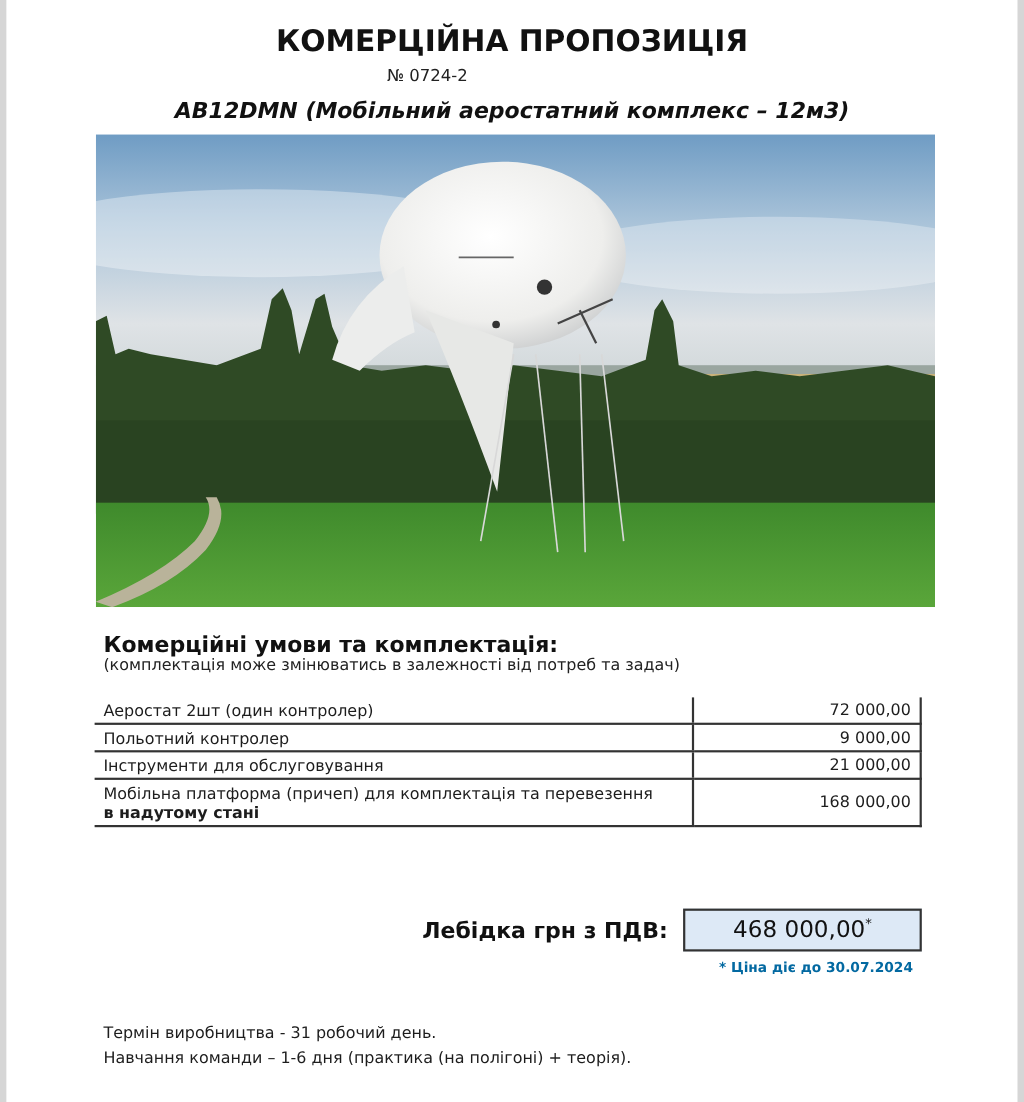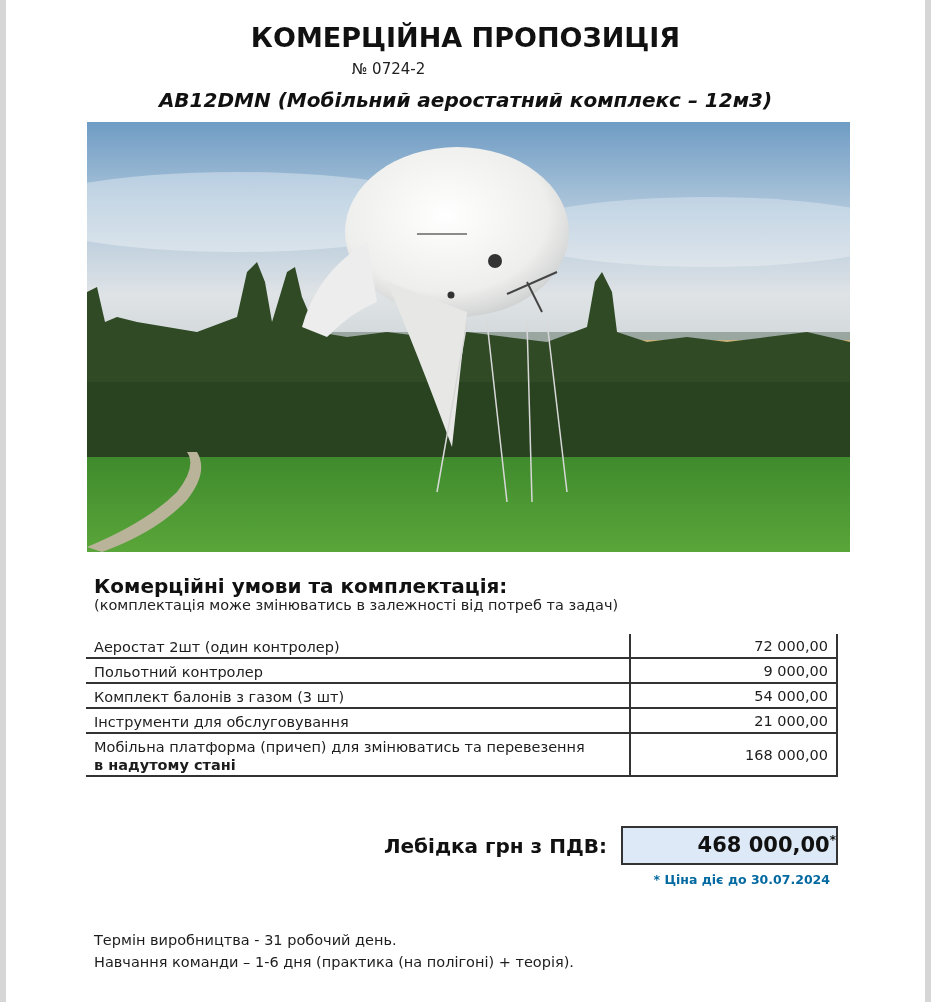--- a/index.html
+++ b/index.html
@@ -90,22 +90,22 @@
     .table .bold { font-weight: bold; }
     .total-label {
       position: absolute; left: 380px; top: 834px; width: 227px;
       text-align: right;
       font-size: 20px; font-weight: bold; color: #111;
     }
     .total-box {
       position: absolute; left: 621px; top: 826px; width: 213px; height: 35px;
       background: #dde9f6;
       border: 2px solid #333;
-      text-align: right;
-      font-size: 21px; font-weight: bold; color: #111;
+      text-align: center;
+      font-size: 21px; font-weight: normal; color: #111;
       line-height: 35px;
     }
     .total-box sup { font-size: 12px; vertical-align: top; line-height: 24px; }
     .price-note {
       position: absolute; left: 600px; top: 872px; width: 230px;
       text-align: right;
       font-size: 12.5px; font-weight: bold; color: #0369a1;
     }
     .footer-line {
       position: absolute; left: 94px;
@@ -177,30 +177,26 @@
   <tbody>
     <tr>
       <td class="item">Аеростат 2шт (один контролер)</td>
       <td class="price">72 000,00</td>
     </tr>
     <tr>
       <td class="item">Польотний контролер</td>
       <td class="price">9 000,00</td>
     </tr>
     <tr>
-      <td class="item">Комплект балонів з газом (3 шт)</td>
-      <td class="price">54 000,00</td>
-    </tr>
-    <tr>
       <td class="item">Інструменти для обслуговування</td>
       <td class="price">21 000,00</td>
     </tr>
     <tr class="row-tall">
       <td class="item">
-        <span>Мобільна платформа (причеп) для змінюватись та перевезення</span><br>
+        <span>Мобільна платформа (причеп) для комплектація та перевезення</span><br>
         <span class="bold">в надутому стані</span>
       </td>
       <td class="price">168 000,00</td>
     </tr>
   </tbody>
 </table>
 
 <div class="total-label">Лебідка грн з ПДВ:</div>
 <div class="total-box">
   <span>468 000,00</span><sup>*</sup>

